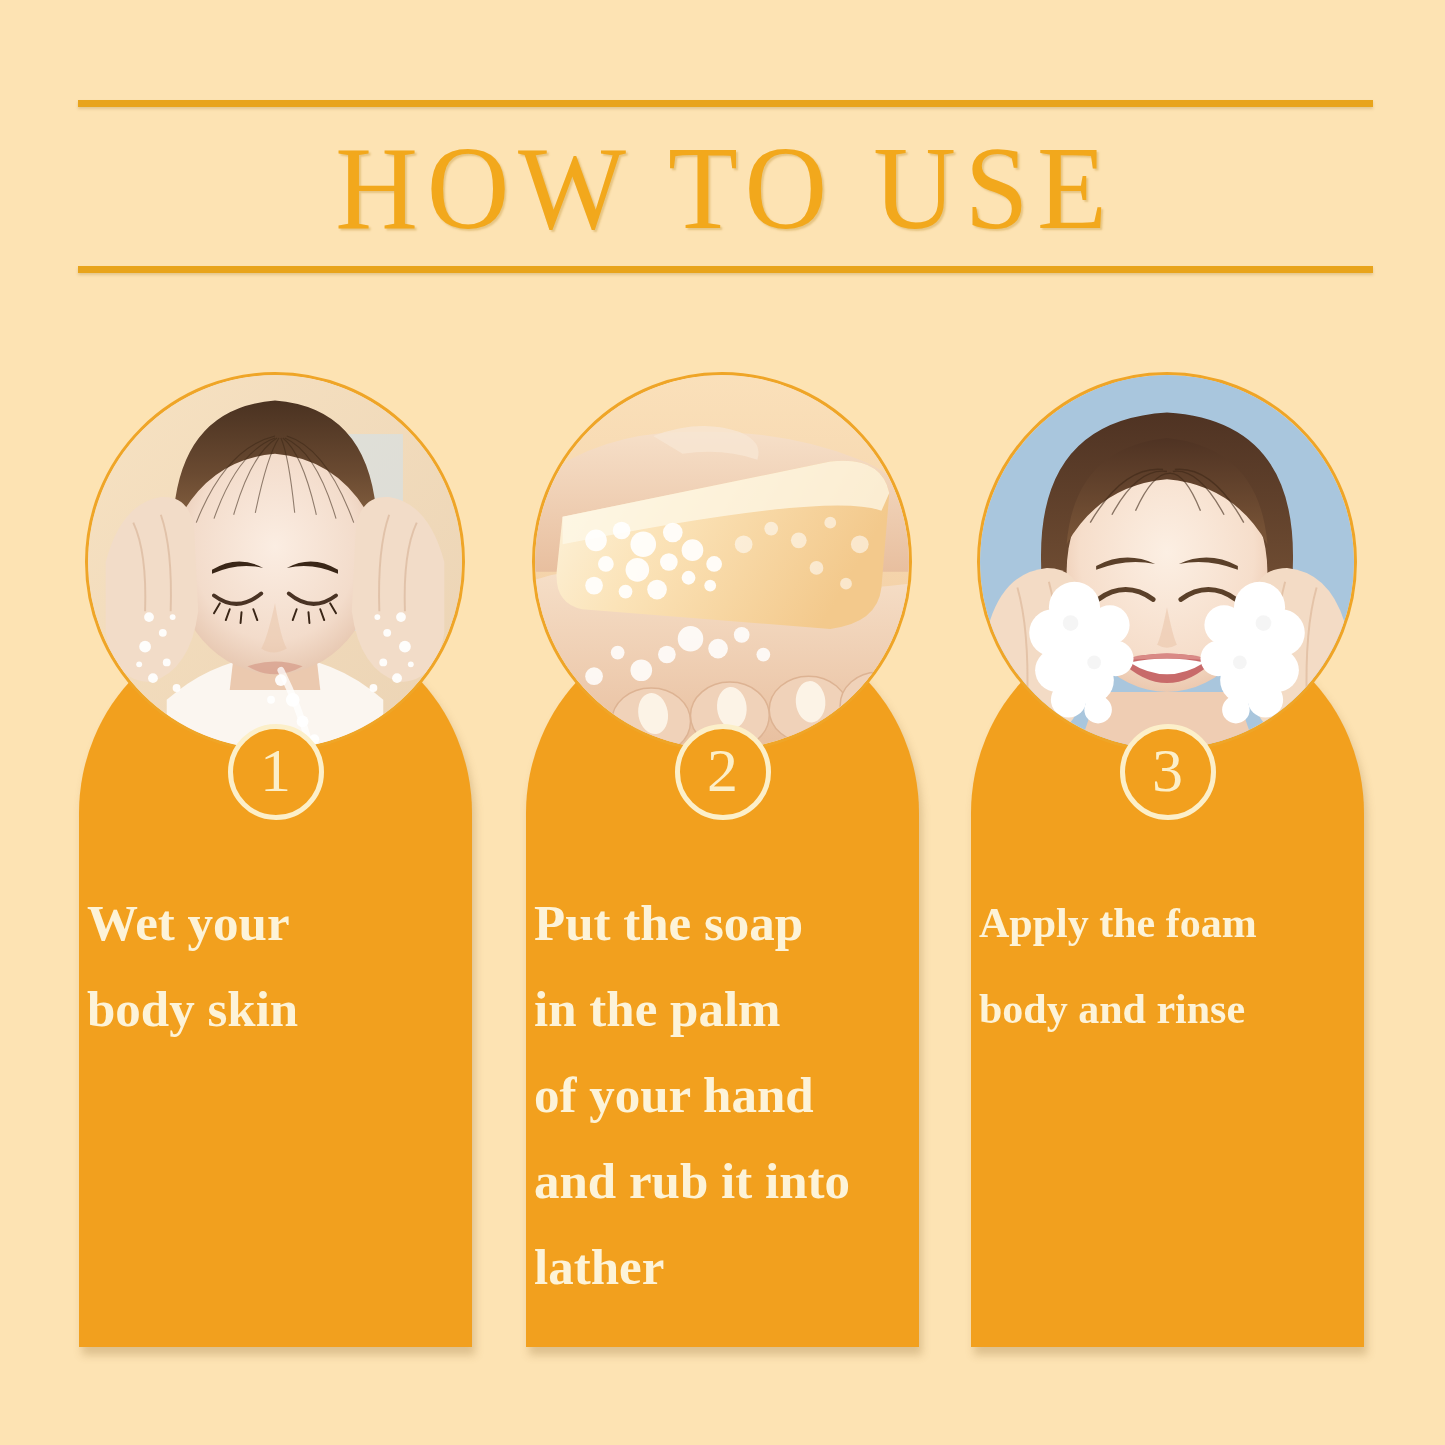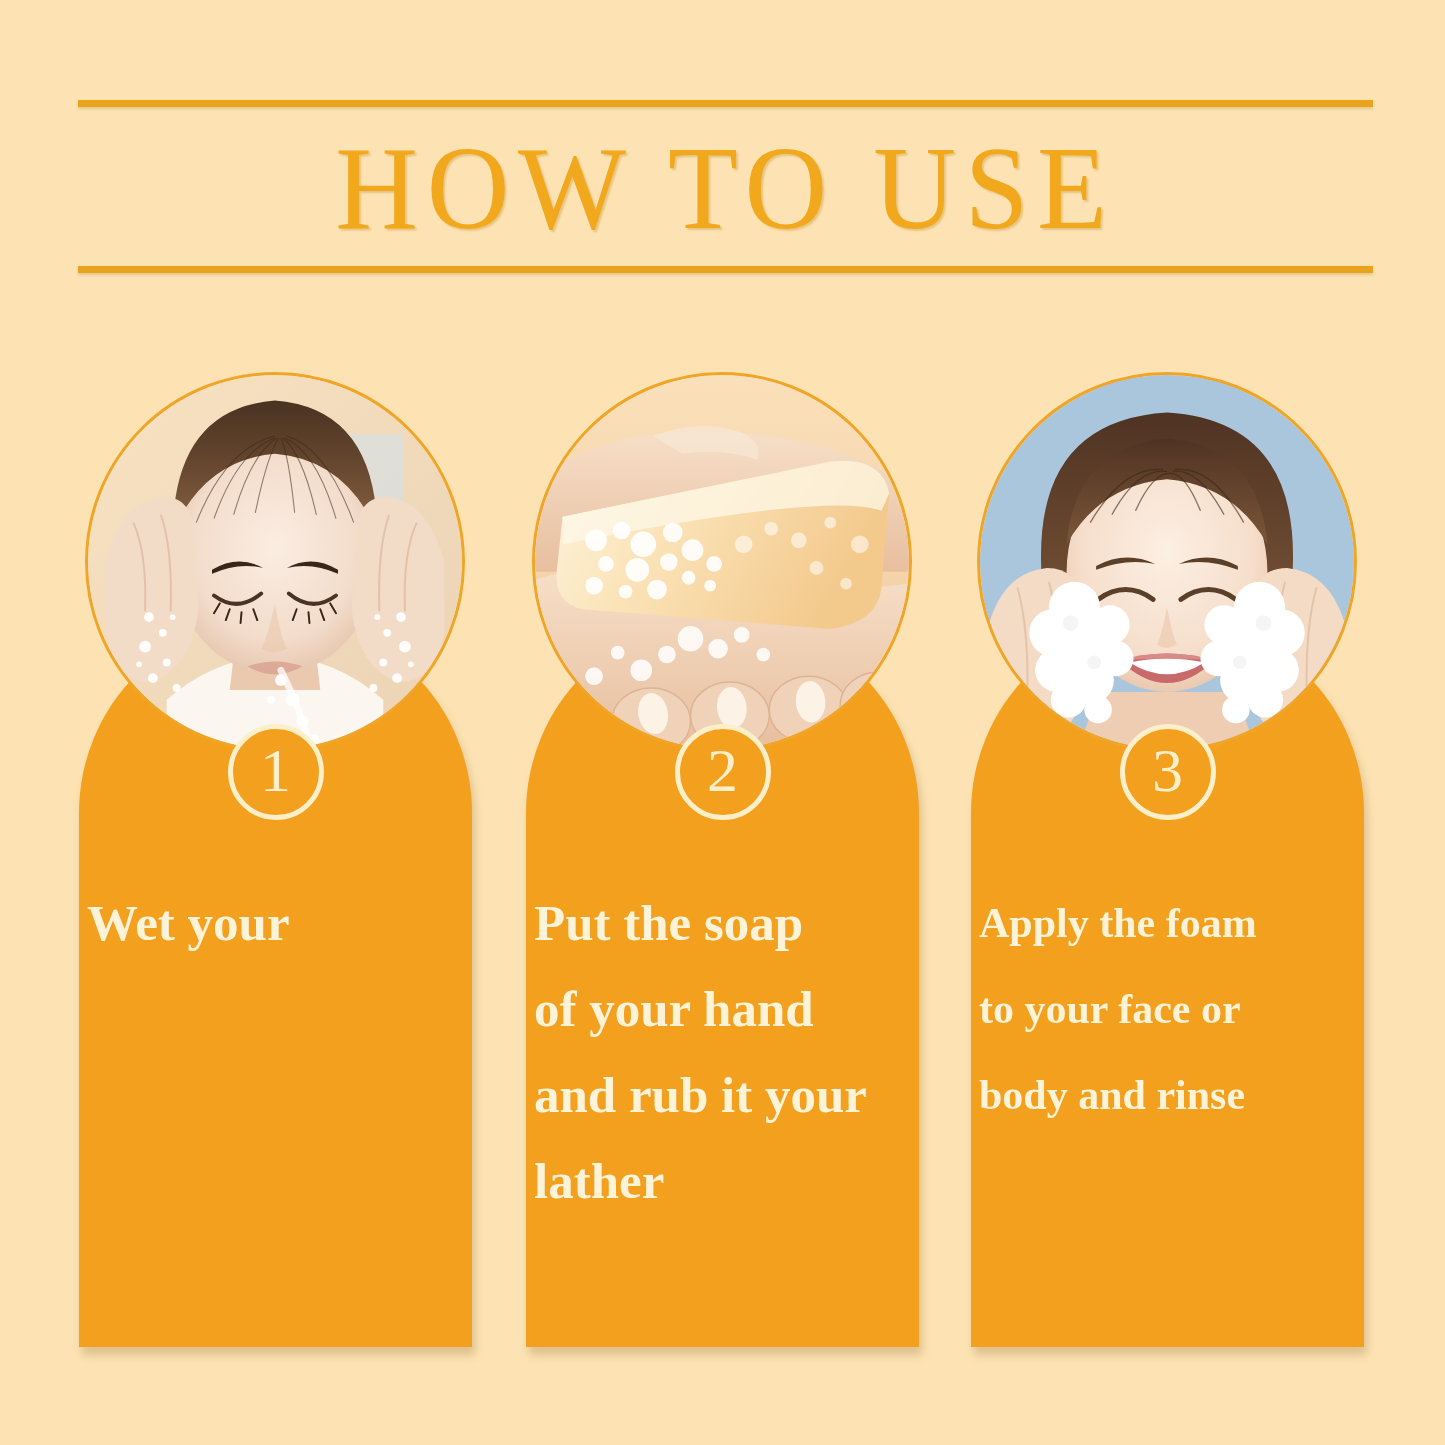--- a/index.html
+++ b/index.html
@@ -257,20 +257,21 @@
         </svg>
       </div>
     </div>
 
     <div class="badge">
       <span class="badge-num">1</span>
     </div>
 
     <div class="caption">
       <span>Wet your</span>
+      <span>body skin</span>
     </div>
   </div>
 
   <div class="step step-2">
     <div class="panel"></div>
 
     <div class="photo">
       <div class="photo-inner">
         <svg viewBox="0 0 380 380" preserveAspectRatio="xMidYMid slice">
           <defs>
@@ -350,22 +351,23 @@
         </svg>
       </div>
     </div>
 
     <div class="badge">
       <span class="badge-num">2</span>
     </div>
 
     <div class="caption">
       <span>Put the soap</span>
+      <span>in the palm</span>
       <span>of your hand</span>
-      <span>and rub it your</span>
+      <span>and rub it into</span>
       <span>lather</span>
     </div>
   </div>
 
   <div class="step step-3">
     <div class="panel"></div>
 
     <div class="photo">
       <div class="photo-inner">
         <svg viewBox="0 0 380 380" preserveAspectRatio="xMidYMid slice">
@@ -448,18 +450,17 @@
         </svg>
       </div>
     </div>
 
     <div class="badge">
       <span class="badge-num">3</span>
     </div>
 
     <div class="caption">
       <span>Apply the foam</span>
-      <span>to your face or</span>
       <span>body and rinse</span>
     </div>
   </div>
 
 </div>
 
 </body></html>

